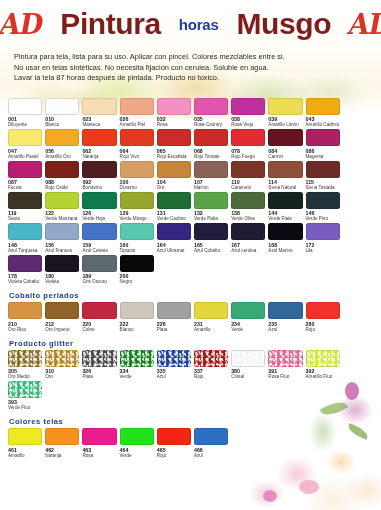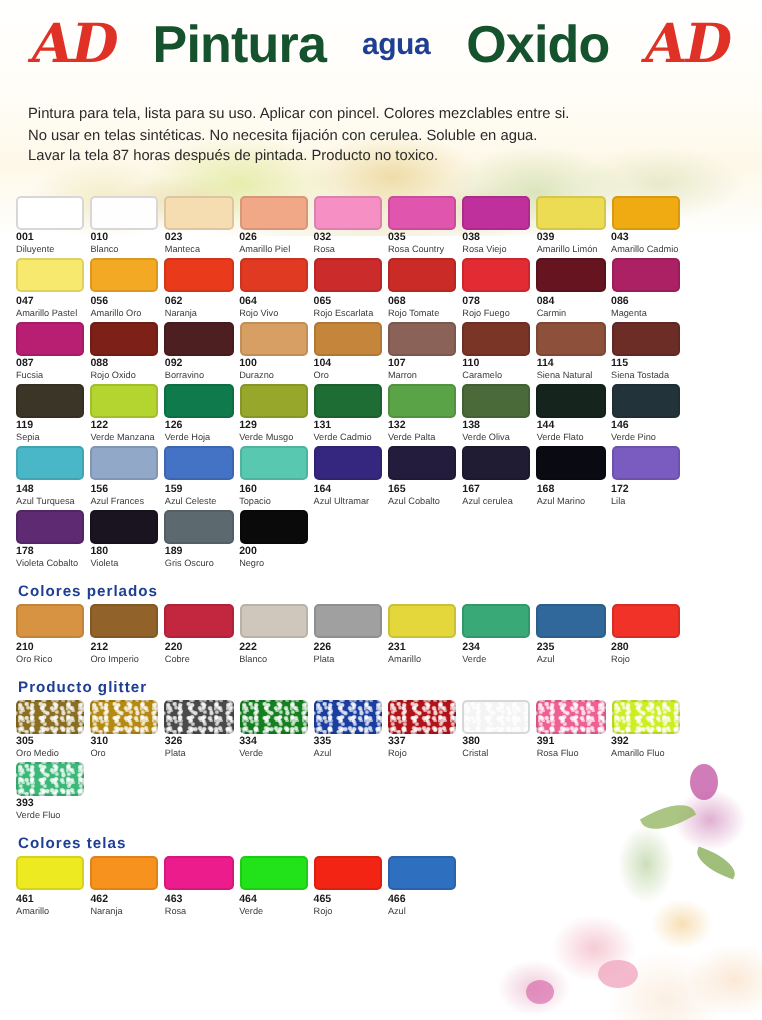--- a/index.html
+++ b/index.html
@@ -55,21 +55,21 @@
     text-align:center; white-space:nowrap;
   }
   .ad-mark {
     font-family:"DejaVu Serif", serif;
     font-size:27px; font-weight:bold; font-style:italic;
     color:#e03127; letter-spacing:-1px;
     vertical-align:middle;
   }
   .title-main {
     font-family:"Liberation Sans", sans-serif;
-    font-size:26px; font-weight:bold; color:#14532d;
+    font-size:30px; font-weight:bold; color:#7f1d1d;
     vertical-align:middle; letter-spacing:-.4px;
   }
   .title-small {
     font-family:"Liberation Sans", sans-serif;
     font-size:15px; font-weight:bold; color:#1f3f94;
     vertical-align:middle; letter-spacing:-.2px;
   }
   .sp { display:inline-block; width:9px; }
 
   
@@ -103,23 +103,23 @@
 <body>
 
 <div class="bg-top"></div>
 <div class="bg-top-sub"></div>
 
 <div class="header">
   <span class="ad-mark">AD</span>
   <span class="sp"></span>
   <span class="title-main">Pintura</span>
   <span class="sp"></span>
-  <span class="title-small">agua</span>
+  <span class="title-small">horas</span>
   <span class="sp"></span>
-  <span class="title-main">Oxido</span>
+  <span class="title-main">Musgo</span>
   <span class="sp"></span>
   <span class="ad-mark">AD</span>
 </div>
 
 <div class="desc">
   <div>Pintura para tela, lista para su uso. Aplicar con pincel. Colores mezclables entre si.</div>
   <div>No usar en telas sintéticas. No necesita fijación con cerulea. Soluble en agua.</div>
   <div>Lavar la tela 87 horas después de pintada. Producto no toxico.</div>
 </div>
 
@@ -366,21 +366,21 @@
         <div class="code">189</div>
         <div class="cname">Gris Oscuro</div>
       </div>
       <div class="cell">
         <div class="swatch" style="background: rgb(10, 10, 10);"></div>
         <div class="code">200</div>
         <div class="cname">Negro</div>
       </div>
     </div>
 
-  <div class="section-title pearl">Colores perlados</div>
+  <div class="section-title pearl">Cobalto perlados</div>
   <div class="grid" id="grid-perlados">
       <div class="cell">
         <div class="swatch" style="background: rgb(215, 147, 65);"></div>
         <div class="code">210</div>
         <div class="cname">Oro Rico</div>
       </div>
       <div class="cell">
         <div class="swatch" style="background: rgb(145, 98, 41);"></div>
         <div class="code">212</div>
         <div class="cname">Oro Imperio</div>

